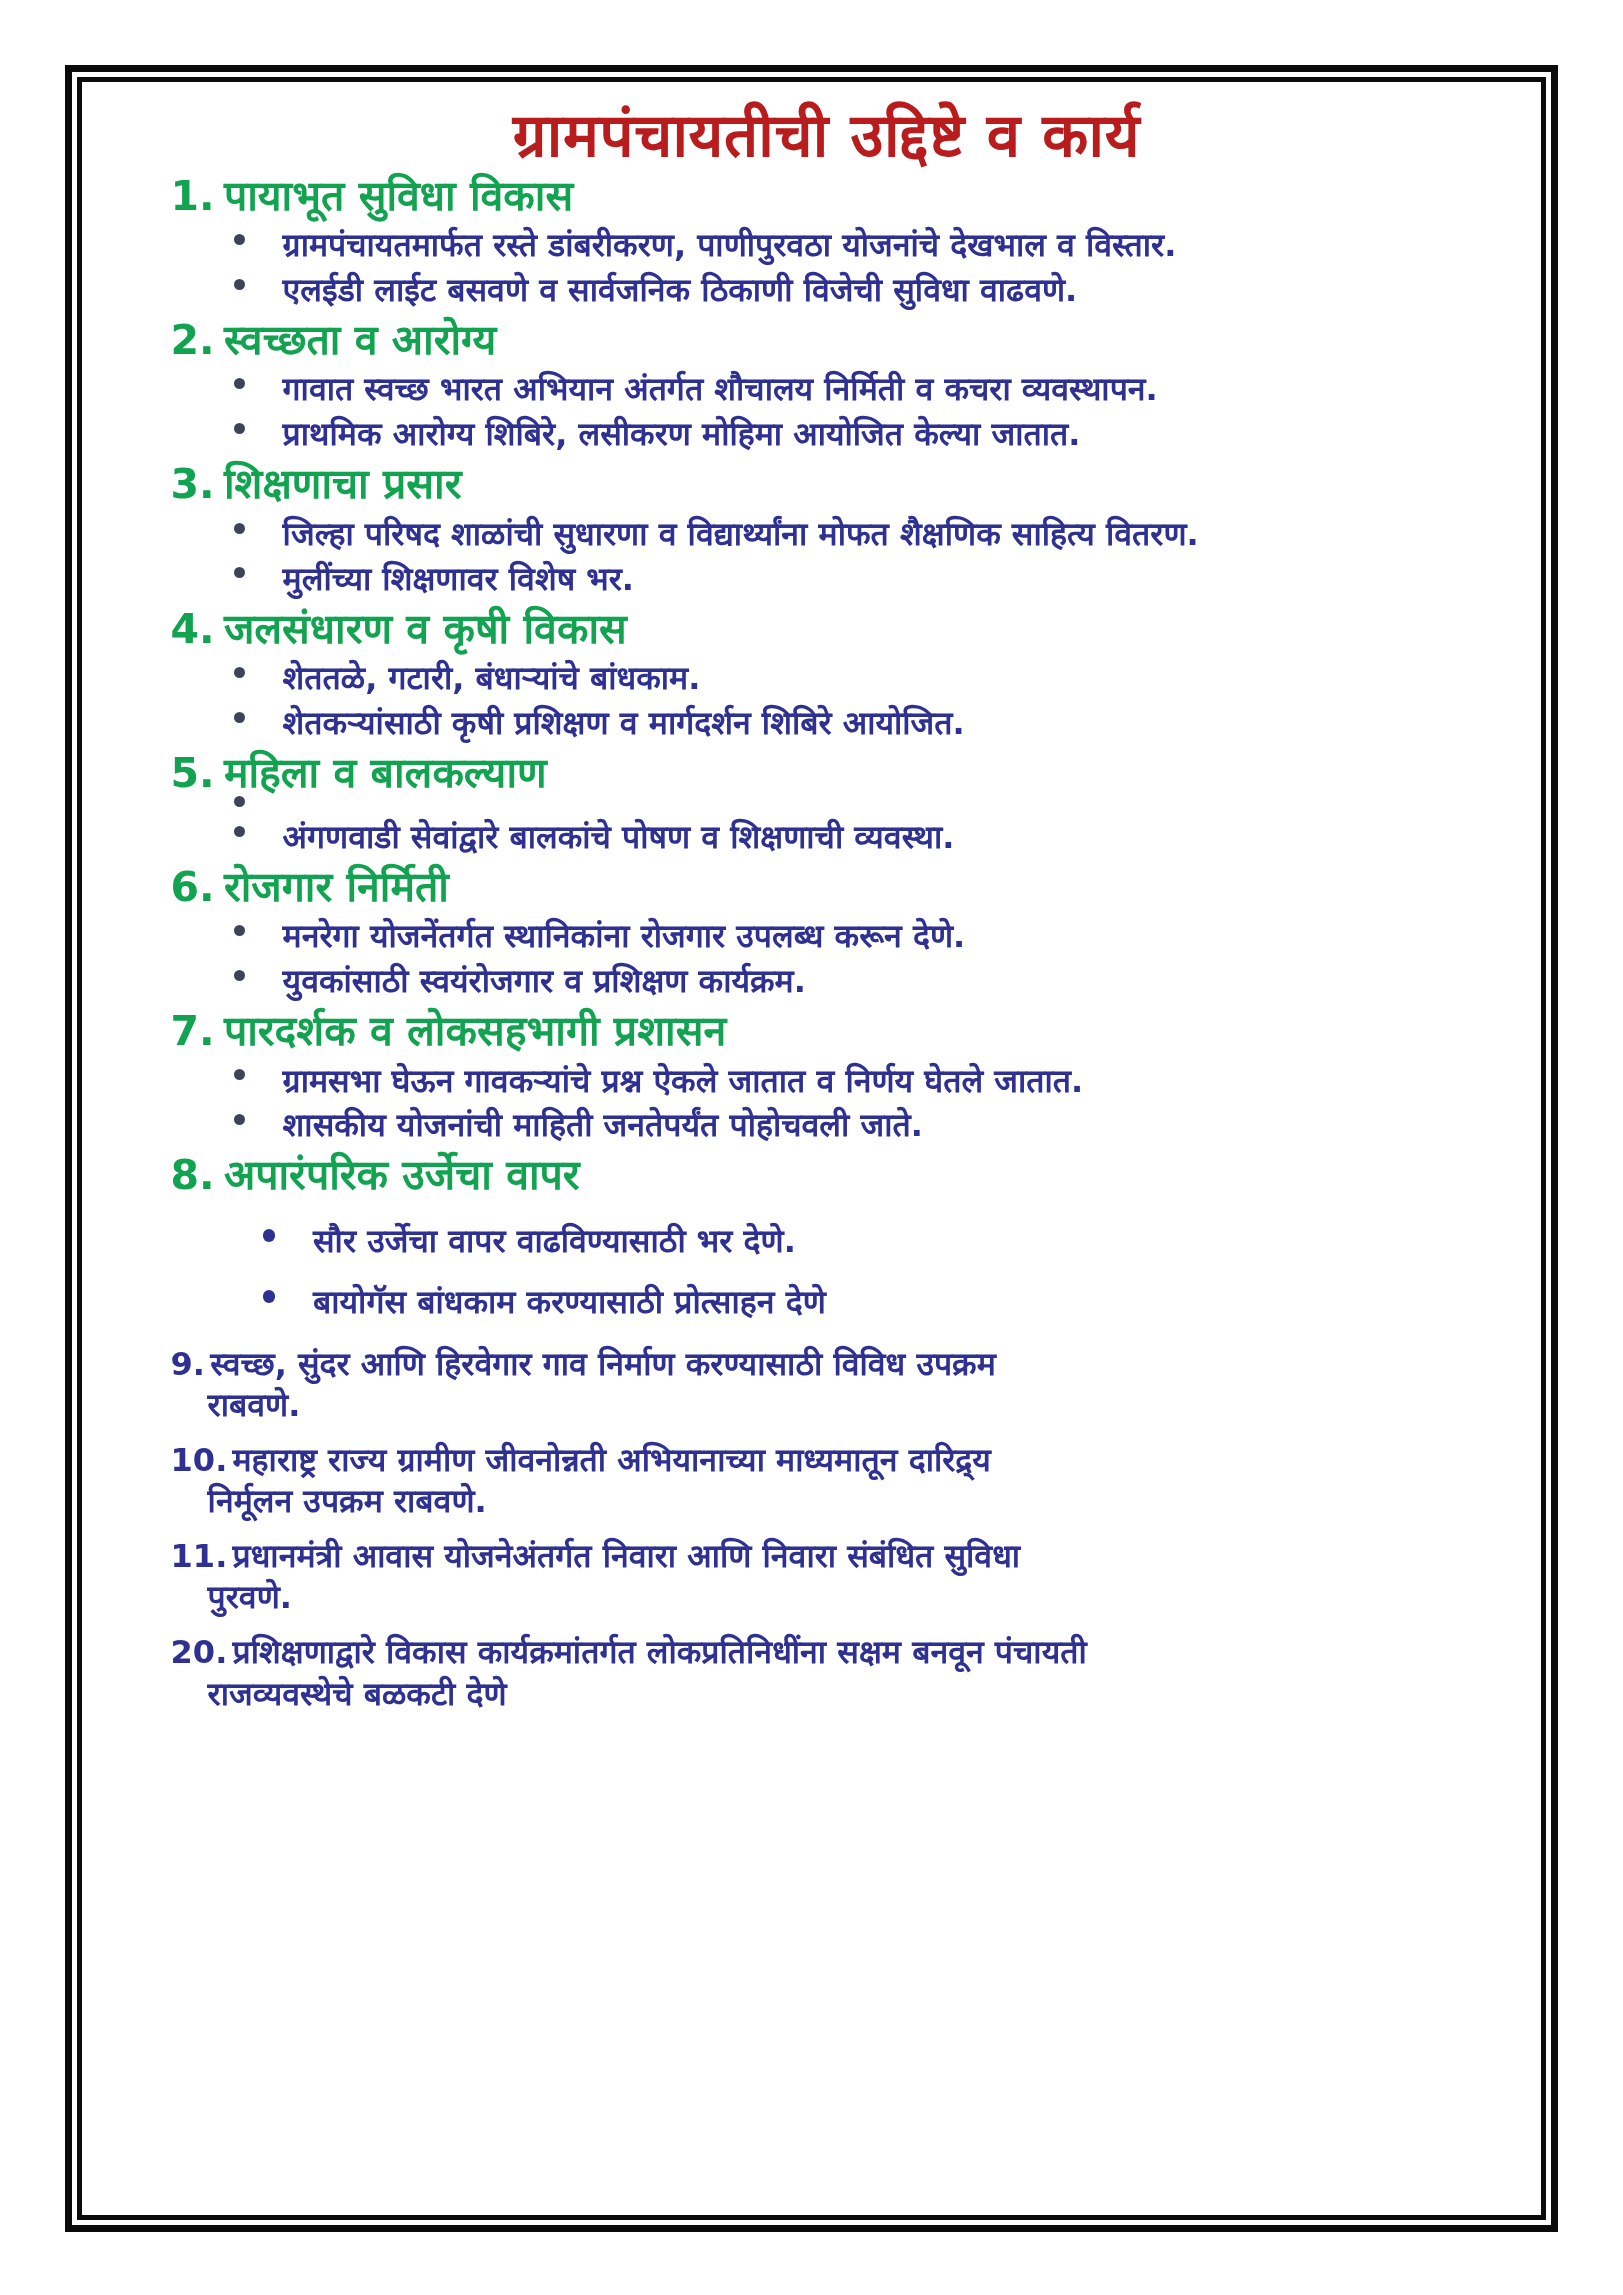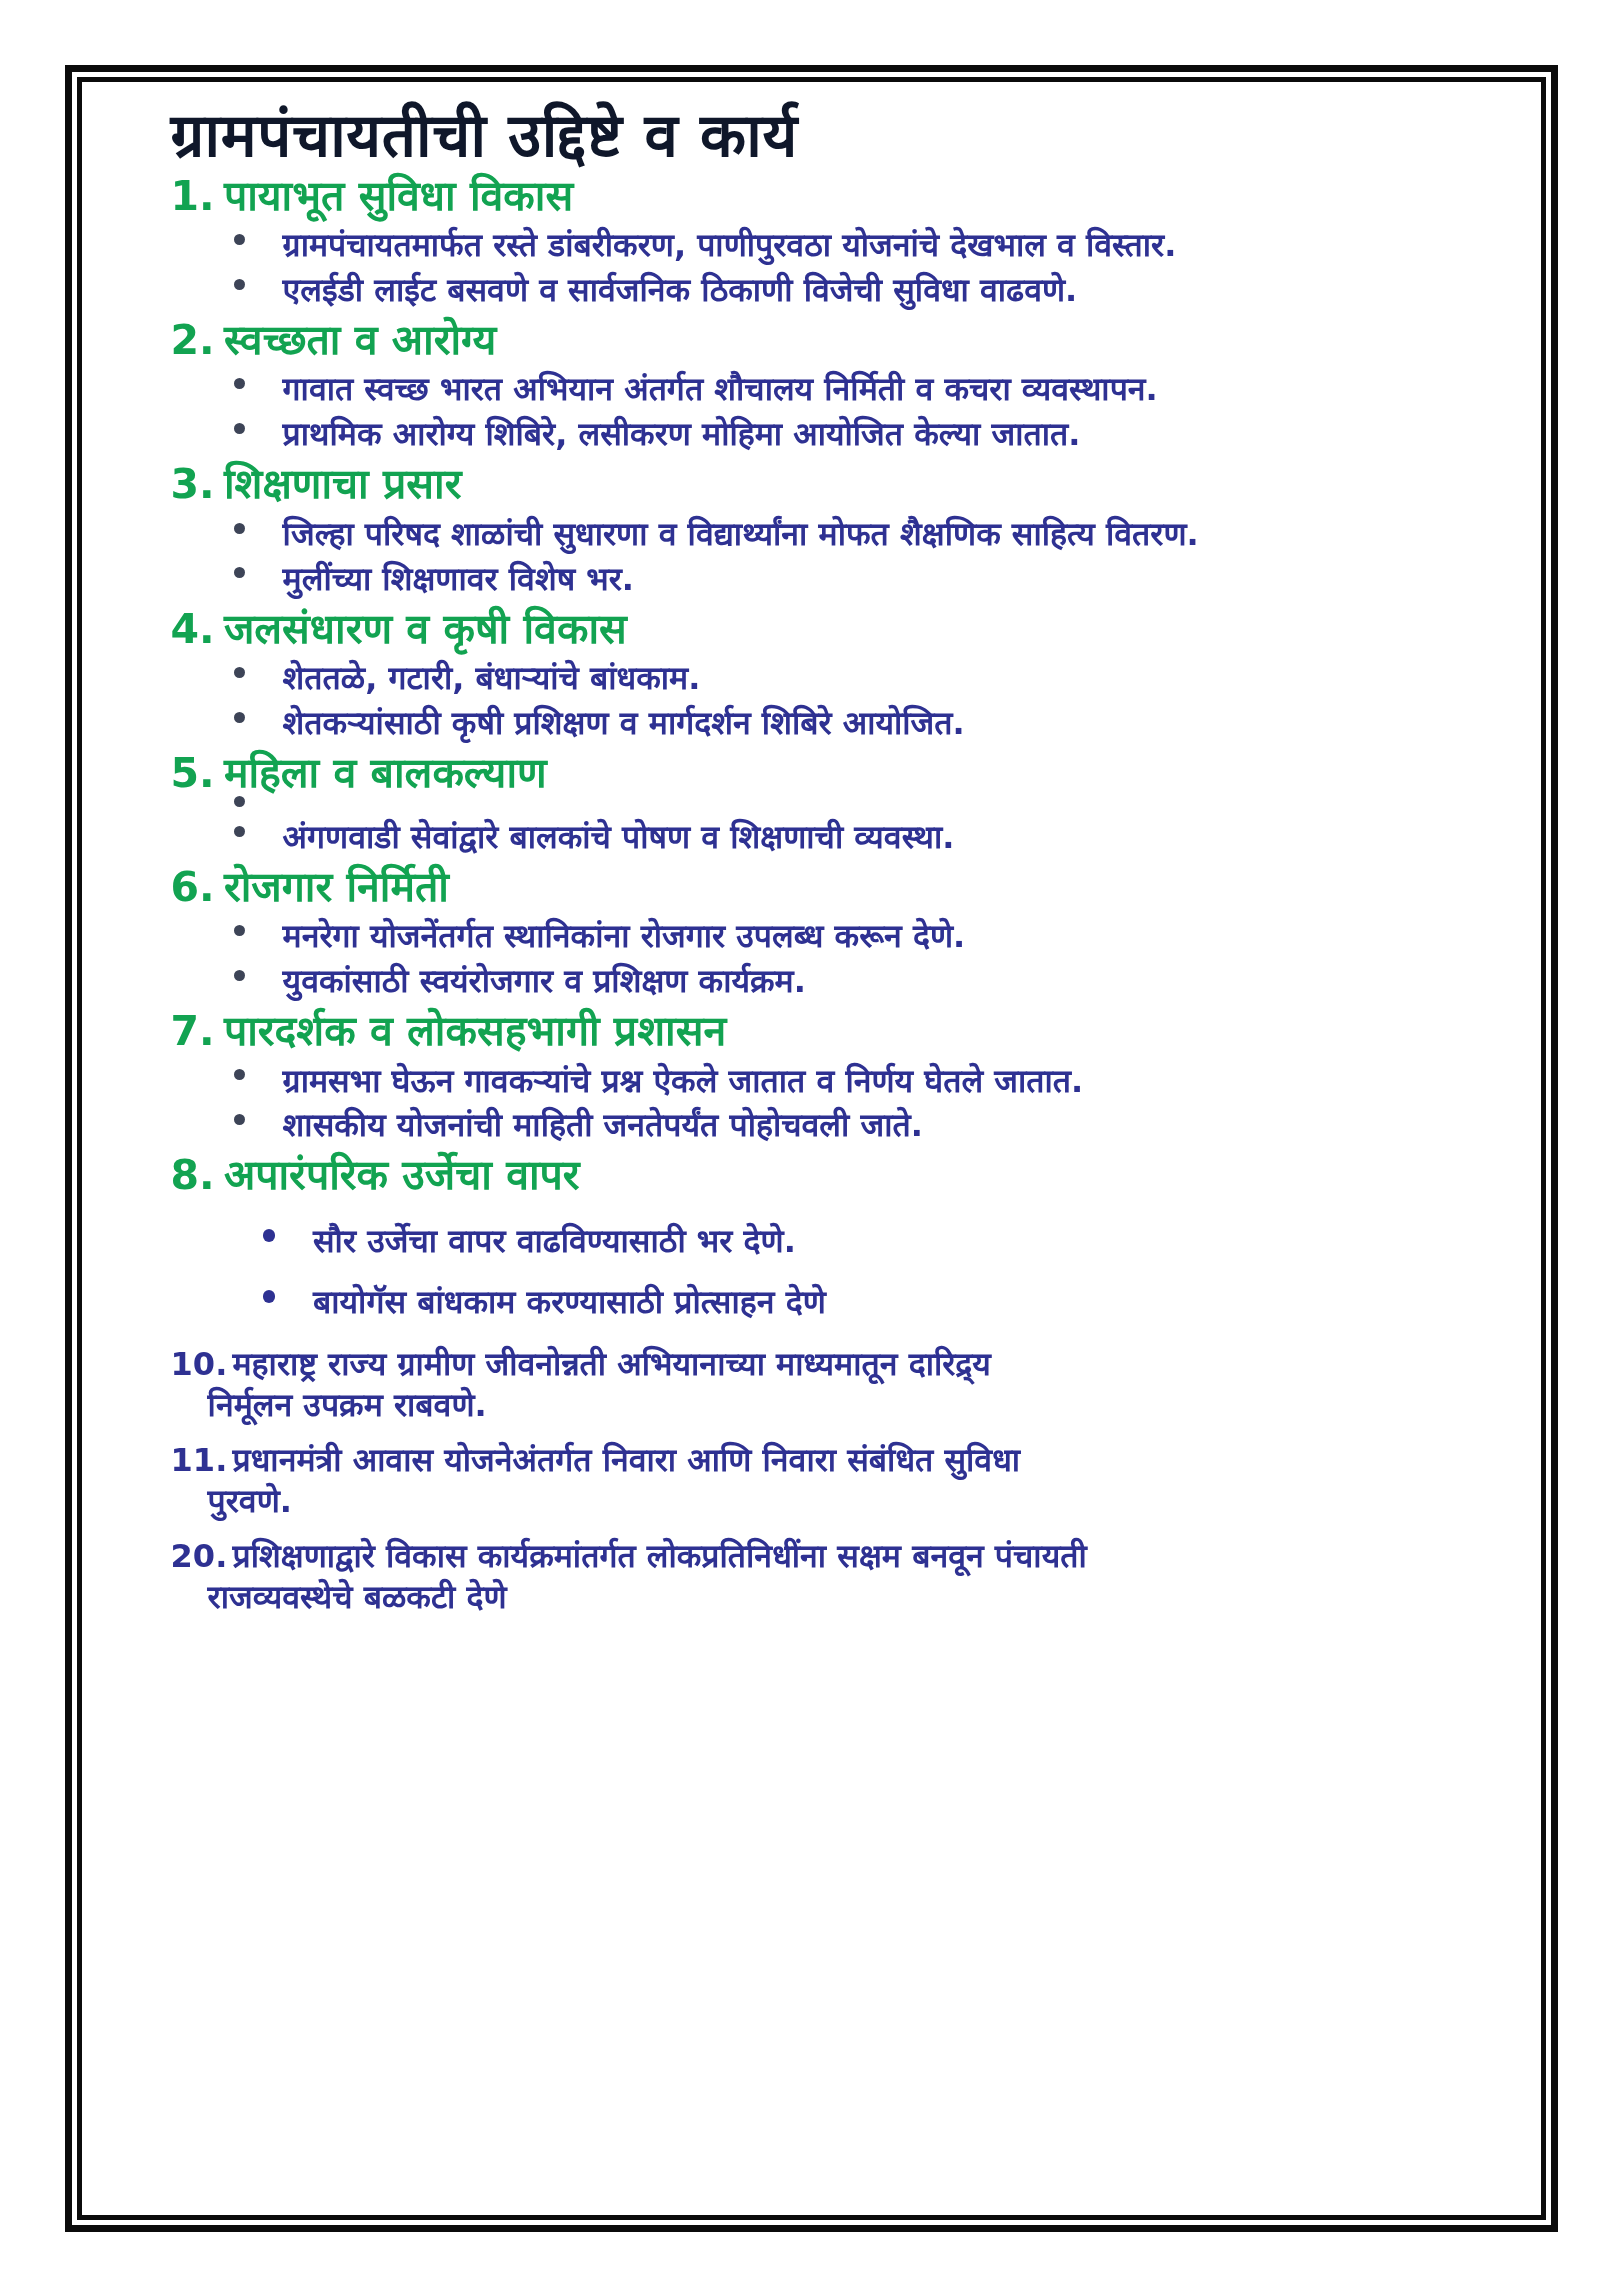--- a/index.html
+++ b/index.html
@@ -21,21 +21,22 @@
     position: absolute;
     left: 4.6px; top: 4.6px; right: 4.6px; bottom: 4.6px;
     border: 5.2px solid #0b0b0b;
     overflow: hidden;
   }
   .content {
     padding: 17px 59px 0 89px;
   }
 
   .doc-title {
-    color: #0f172a;
+    text-align: center;
+    color: #b91c1c;
     font-size: 60px;
     font-weight: 700;
     line-height: 1.2;
     letter-spacing: 0.7px;
   }
 
   .section { margin-top: 0; }
   .section-heading {
     color: #12a351;
     font-size: 41px;
@@ -193,20 +194,26 @@
         <div class="bullet">
           <span class="bullet-dot"></span>
           <span class="bullet-text">सौर उर्जेचा वापर वाढविण्यासाठी भर देणे.</span>
         </div>
         <div class="bullet">
           <span class="bullet-dot"></span>
           <span class="bullet-text">बायोगॅस बांधकाम करण्यासाठी प्रोत्साहन देणे</span>
         </div>
       </div>
 
+      <div class="numbered-item">
+        <div class="item-line1">
+          <span class="item-num">9.</span><span>स्वच्छ, सुंदर आणि हिरवेगार गाव निर्माण करण्यासाठी विविध उपक्रम</span>
+        </div>
+        <div class="item-line2">राबवणे.</div>
+      </div>
 
       <div class="numbered-item">
         <div class="item-line1">
           <span class="item-num">10.</span><span>महाराष्ट्र राज्य ग्रामीण जीवनोन्नती अभियानाच्या माध्यमातून दारिद्र्य</span>
         </div>
         <div class="item-line2">निर्मूलन उपक्रम राबवणे.</div>
       </div>
 
       <div class="numbered-item">
         <div class="item-line1">

